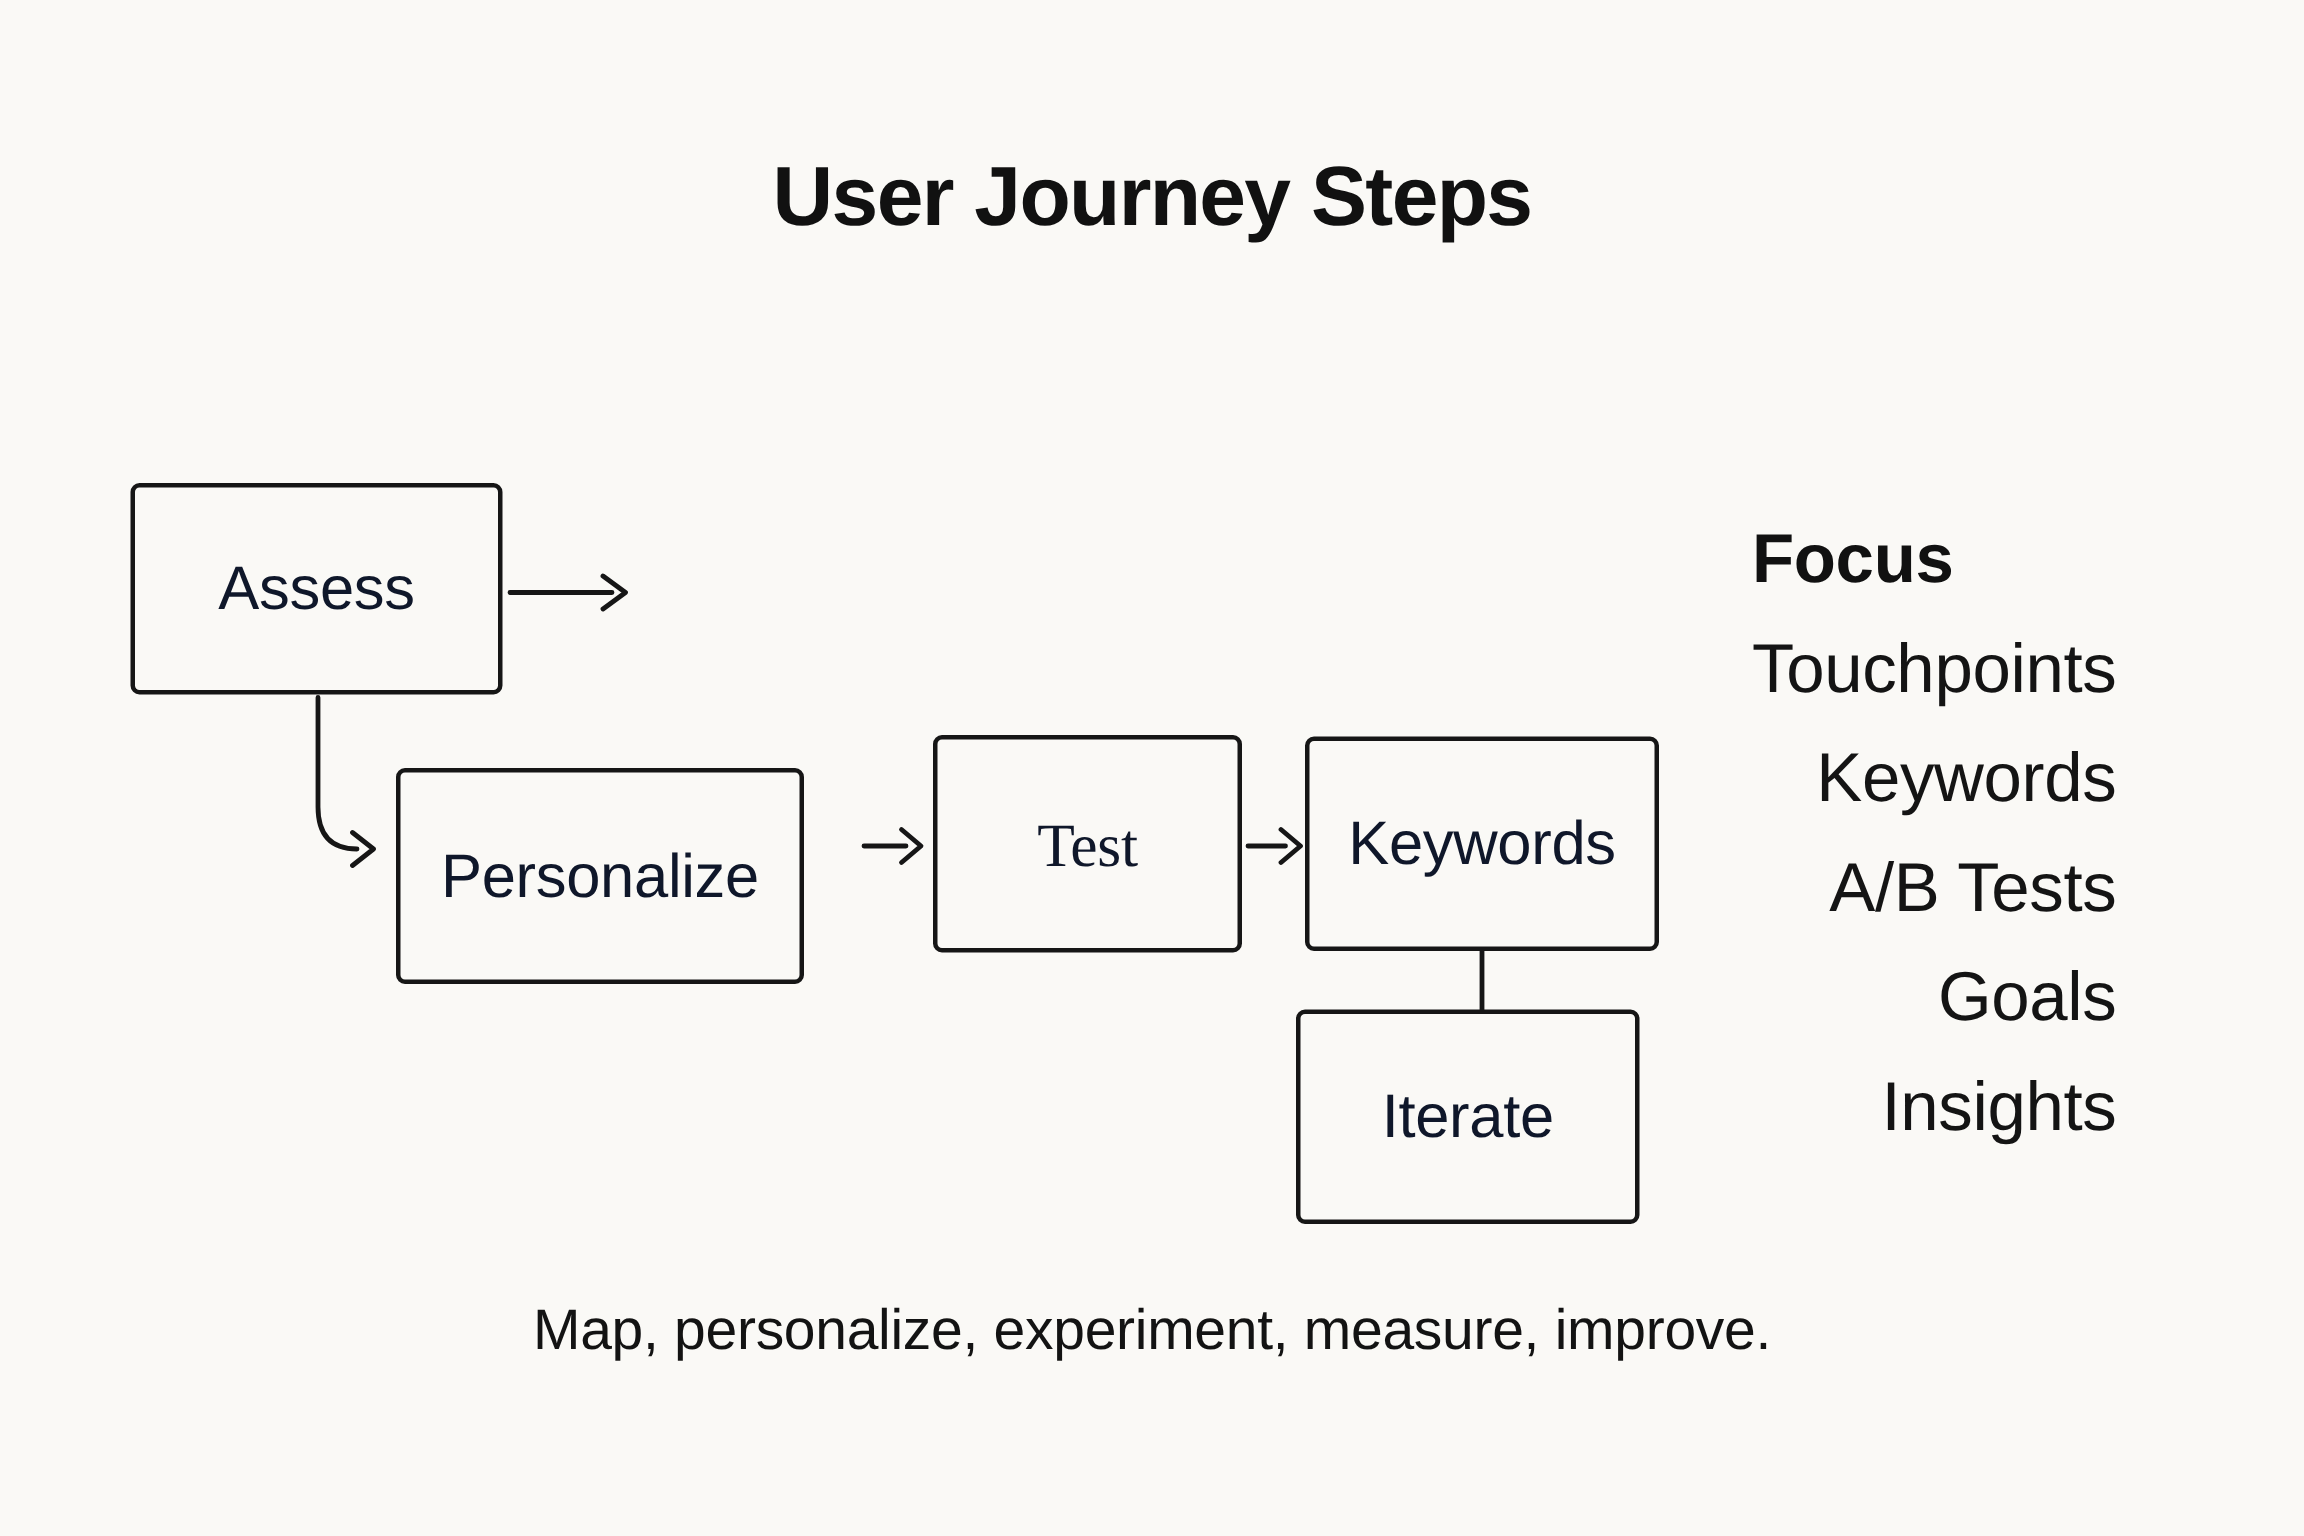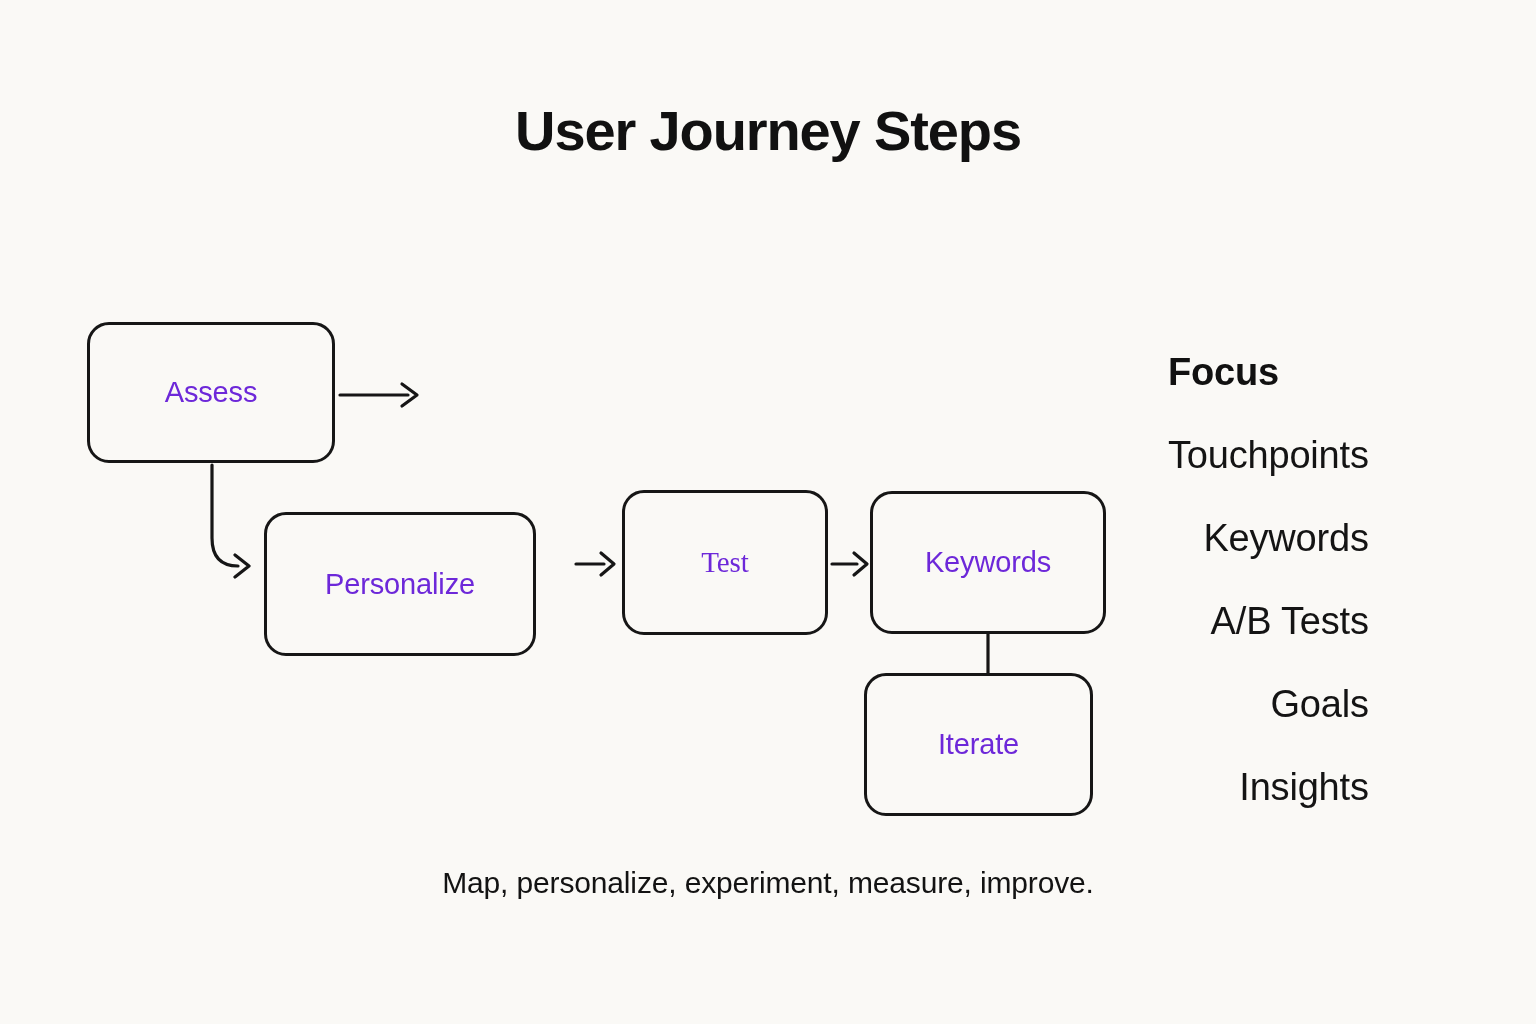--- a/index.html
+++ b/index.html
@@ -34,53 +34,53 @@
   .connector-layer path {
     fill: none;
     stroke: #161616;
     stroke-width: 3.2;
     stroke-linecap: round;
     stroke-linejoin: round;
   }
   .node {
     position: absolute;
     border: 3.2px solid #161616;
-    border-radius: 22px;
+    border-radius: 6px;
     background: transparent;
     display: flex;
     align-items: center;
     justify-content: center;
-    font-size: 29px;
+    font-size: 41px;
     font-weight: 500;
     letter-spacing: -0.005em;
-    color: #6d28d9;
+    color: #0f172a;
   }
   .node-assess      { left: 87px;  top: 322px; width: 248px; height: 141px; }
   .node-personalize { left: 264px; top: 512px; width: 272px; height: 144px; }
   .node-test        { left: 622px; top: 490px; width: 206px; height: 145px; font-family: Liberation Serif, serif; }
   .node-analyze     { left: 870px; top: 491px; width: 236px; height: 143px; }
   .node-iterate     { left: 864px; top: 673px; width: 229px; height: 143px; }
   .legend {
     position: absolute;
     left: 1168px; top: 350px;
     display: flex;
     flex-direction: column;
-    gap: 39px;
-    font-size: 38px;
+    gap: 29px;
+    font-size: 46px;
     line-height: 44px;
     letter-spacing: -0.005em;
     color: #141414;
   }
   .legend-heading { font-weight: 700; color: #111111; }
   .legend-item    { font-weight: 400; text-align: right; }
   .caption {
     position: absolute;
     left: 0; right: 0; top: 866px;
     text-align: center;
-    font-size: 30px;
+    font-size: 38px;
     font-weight: 400;
     letter-spacing: -0.005em;
     color: #131313;
   }
 </style>
 </head>
 <body>
 
 <div class="canvas">
 

